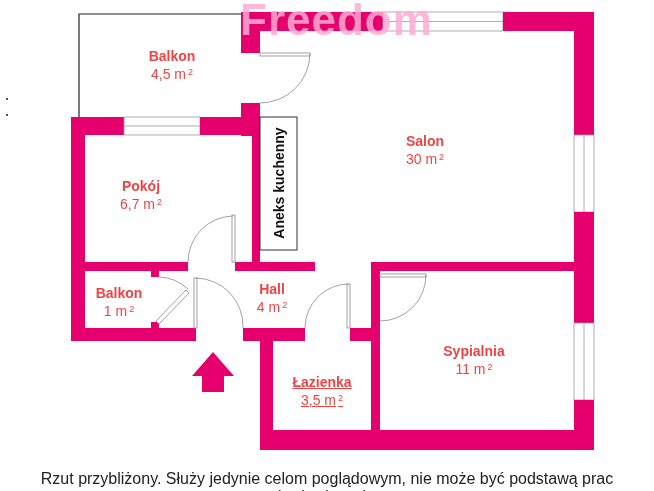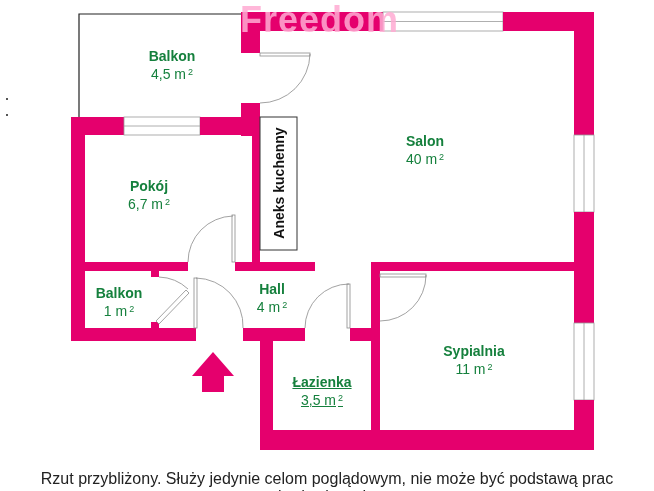--- a/index.html
+++ b/index.html
@@ -4,26 +4,26 @@
   <style>
     html, body { margin: 0; padding: 0; background: #ffffff; }
     body { width: 654px; height: 491px; position: relative; overflow: hidden; font-family: "Liberation Sans", "DejaVu Sans", sans-serif; }
     #plan { position: absolute; left: 0; top: 0; width: 654px; height: 491px; }
     .wall { fill: #e5006d; }
     .win { fill: #ffffff; stroke: #9a9a9a; stroke-width: 0.8; }
     .door { fill: none; stroke: #8a8a8a; stroke-width: 0.8; }
     .leaf { fill: #ffffff; stroke: #8a8a8a; stroke-width: 0.8; }
     .thin { fill: none; stroke: #222; stroke-width: 1.2; }
     .counter { fill: #ffffff; stroke: #333; stroke-width: 1; }
-    .room-label { position: absolute; text-align: center; color: #15803d; white-space: nowrap; transform: translateX(-50%); }
+    .room-label { position: absolute; text-align: center; color: #ef4444; white-space: nowrap; transform: translateX(-50%); }
     .room-name { font-weight: bold; font-size: 14px; line-height: 18px; display: block; }
     .room-area { font-size: 14px; line-height: 18px; display: block; }
     .room-area sup { font-size: 9px; vertical-align: top; position: relative; top: -2px; margin-left: 2px; }
     .aneks { position: absolute; left: 279px; top: 183px; transform: translate(-50%, -50%) rotate(-90deg); font-weight: bold; font-size: 14px; color: #111; white-space: nowrap; }
-    .watermark { position: absolute; left: 240px; top: 2px; font-size: 36px; font-weight: bold; color: rgba(255,170,210,0.85); letter-spacing: 1px; line-height: 36px; }
+    .watermark { position: absolute; left: 240px; top: 2px; font-size: 44px; font-weight: bold; color: rgba(255,170,210,0.85); letter-spacing: 1px; line-height: 36px; }
     .disclaimer { position: absolute; left: 0; width: 654px; top: 470px; text-align: center; font-size: 16px; color: #222; }
     .dot { position: absolute; width: 2px; height: 2px; background: #555; }
   </style>
 </head>
 <body>
 
 <svg id="plan" viewBox="0 0 654 491" xmlns="http://www.w3.org/2000/svg">
 
   <g>
     <polyline class="thin" points="79,117 79,14 241,14"></polyline>
@@ -103,24 +103,24 @@
 <div class="dot" style="left:6px;top:98px;"></div>
 <div class="dot" style="left:6px;top:114px;"></div>
 
 <div class="room-label" style="left:172px; top:47px;">
   <span class="room-name">Balkon</span>
   <span class="room-area"><span>4,5 m</span><sup>2</sup></span>
 </div>
 
 <div class="room-label" style="left:425px; top:132px;">
   <span class="room-name">Salon</span>
-  <span class="room-area"><span>40 m</span><sup>2</sup></span>
+  <span class="room-area"><span>30 m</span><sup>2</sup></span>
 </div>
 
-<div class="room-label" style="left:149px; top:177px;">
+<div class="room-label" style="left:141px; top:177px;">
   <span class="room-name">Pokój</span>
   <span class="room-area"><span>6,7 m</span><sup>2</sup></span>
 </div>
 
 <div class="room-label" style="left:119px; top:284px;">
   <span class="room-name">Balkon</span>
   <span class="room-area"><span>1 m</span><sup>2</sup></span>
 </div>
 
 <div class="room-label" style="left:272px; top:280px;text-align:center;">

